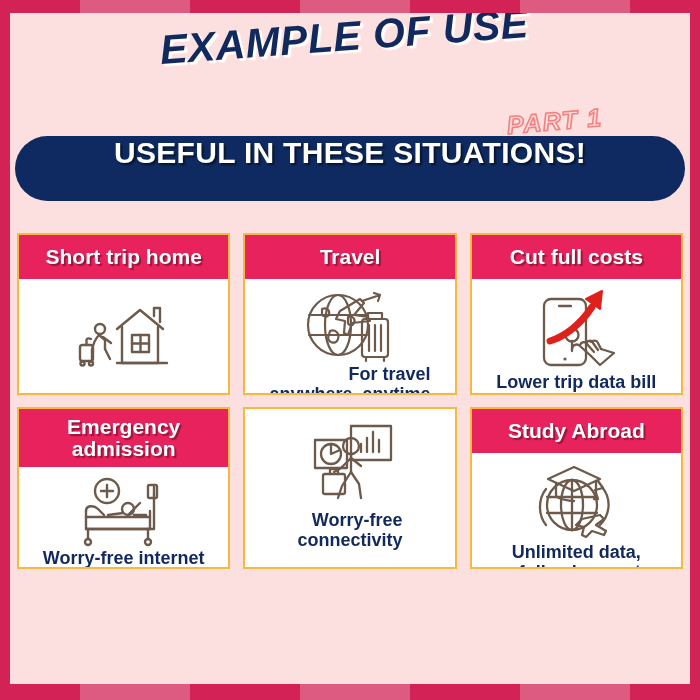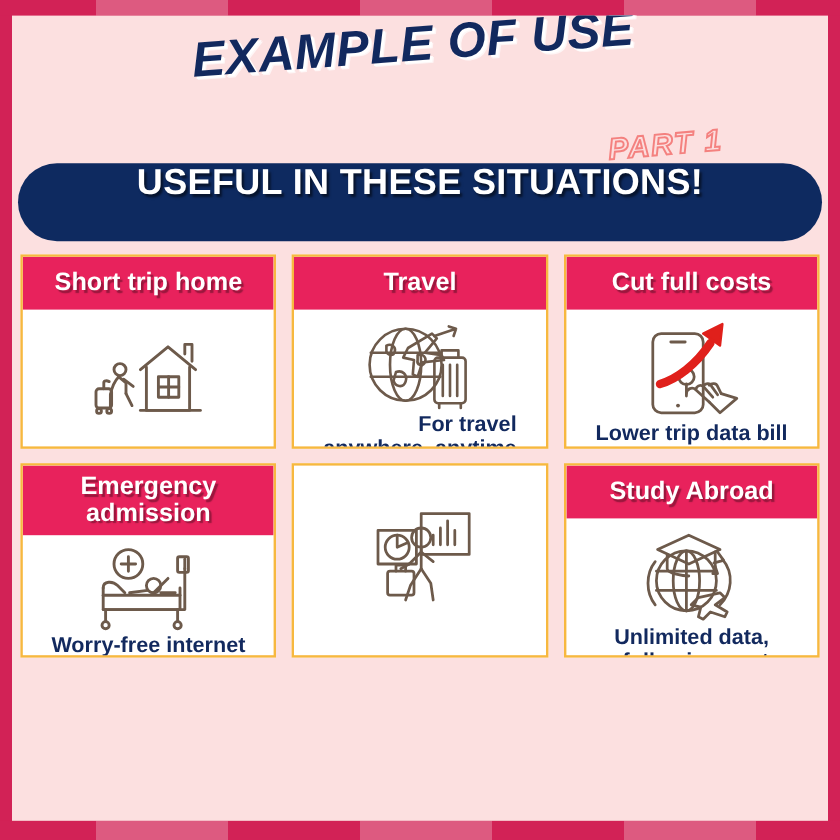--- a/index.html
+++ b/index.html
@@ -108,21 +108,21 @@
     color: #ffffff;
     letter-spacing: 0.3px;
     text-shadow: 2px 2px 2px rgba(0,0,0,0.55);
     white-space: nowrap;
   }
 
   
   #grid {
     position: absolute;
     left: 7px;
-    top: 199px;
+    top: 220px;
     width: 666px;
     height: 336px;
     display: grid;
     grid-template-columns: repeat(3, 1fr);
     grid-template-rows: repeat(2, 1fr);
     column-gap: 13px;
     row-gap: 12px;
   }
 
   .card {
@@ -350,20 +350,21 @@
       <path d="M50 34 V52"></path>
       <path d="M50 38 L40 48 M50 38 L60 46"></path>
       <path d="M50 52 L41 66 L37 78"></path>
       <path d="M50 52 L58 64 L60 78"></path>
 
       <rect x="22" y="54" width="22" height="20" rx="2"></rect>
       <path d="M29 54 V49 H37 V54"></path>
       <path d="M40 48 L33 52"></path>
     </svg>
             </div>
+            <div class="card-caption">Worry-free<br>connectivity</div>
           </div>
         </div>
         <div class="card">
           <div class="card-header">
             <div class="card-title">Study Abroad</div>
           </div>
           <div class="card-body">
             <div class="card-icon">
     <svg width="96" height="86" viewBox="0 0 96 86" fill="none" stroke="#6d5a4b" stroke-width="2.3" stroke-linecap="round" stroke-linejoin="round">
 

